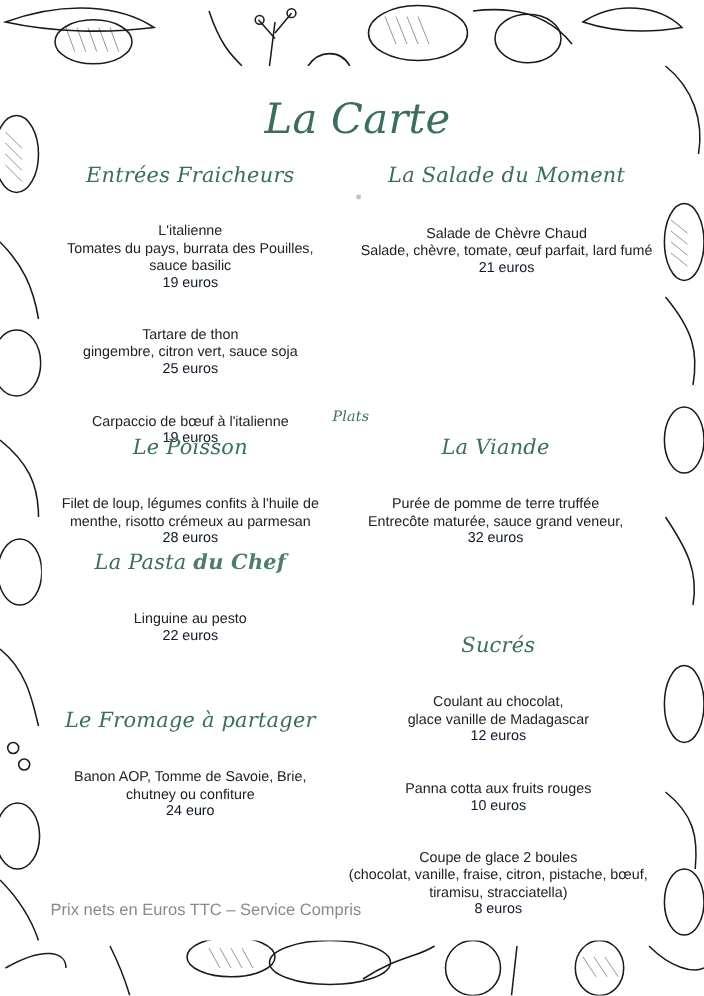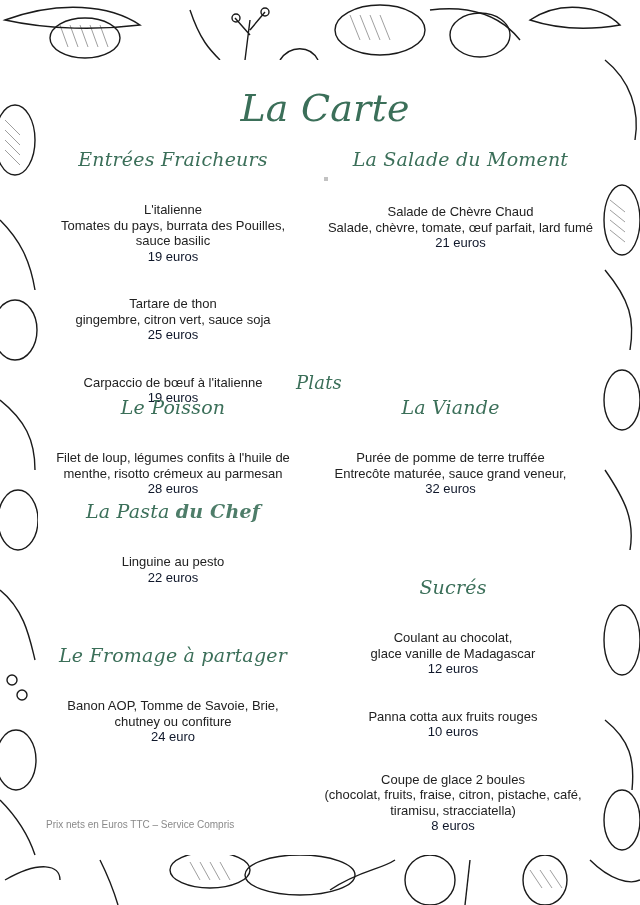--- a/index.html
+++ b/index.html
@@ -24,25 +24,25 @@
     position: absolute; left: 12px; right: 0; top: 26px; text-align: center;
     font-size: 38px; font-weight: normal;
   }
 
   .section { position: absolute; text-align: center; }
   .section h2 { font-size: 19px; font-weight: normal; margin-bottom: 18px; }
   .item { font-size: 13px; line-height: 15.5px; color: #222; margin-bottom: 14px; margin-top: 32px; }
   .item .price { color: #0f172a; display: block; }
 
   .plats-heading {
-    position: absolute; left: 0; right: 0; top: 312px; text-align: center; font-size: 18px;
+    position: absolute; left: 0; right: 0; top: 312px; text-align: center; font-size: 13px;
   }
 
   .footer {
-    position: absolute; left: 8px; top: 759px; font-size: 10px; color: #8a8a8a;
+    position: absolute; left: 8px; top: 759px; font-size: 15px; color: #8a8a8a;
   }
 
   .mark {
     position: absolute; left: 286px; top: 117px; width: 4px; height: 4px; background: #999; opacity: .6;
   }
 </style>
 </head>
 <body>
 
 <div class="border-art">
@@ -180,20 +180,20 @@
       <div>Coulant au chocolat,</div>
       <div>glace vanille de Madagascar</div>
       <span class="price">12 euros</span>
     </div>
     <div class="item">
       <div>Panna cotta aux fruits rouges</div>
       <span class="price">10 euros</span>
     </div>
     <div class="item">
       <div>Coupe de glace 2 boules</div>
-      <div>(chocolat, fruits, fraise, citron, pistache, café,</div>
+      <div>(chocolat, vanille, fraise, citron, pistache, bœuf,</div>
       <div>tiramisu, stracciatella)</div>
       <span class="price">8 euros</span>
     </div>
   </div>
 
   <div class="footer">Prix nets en Euros TTC – Service Compris</div>
 </div>
 
 </body></html>

